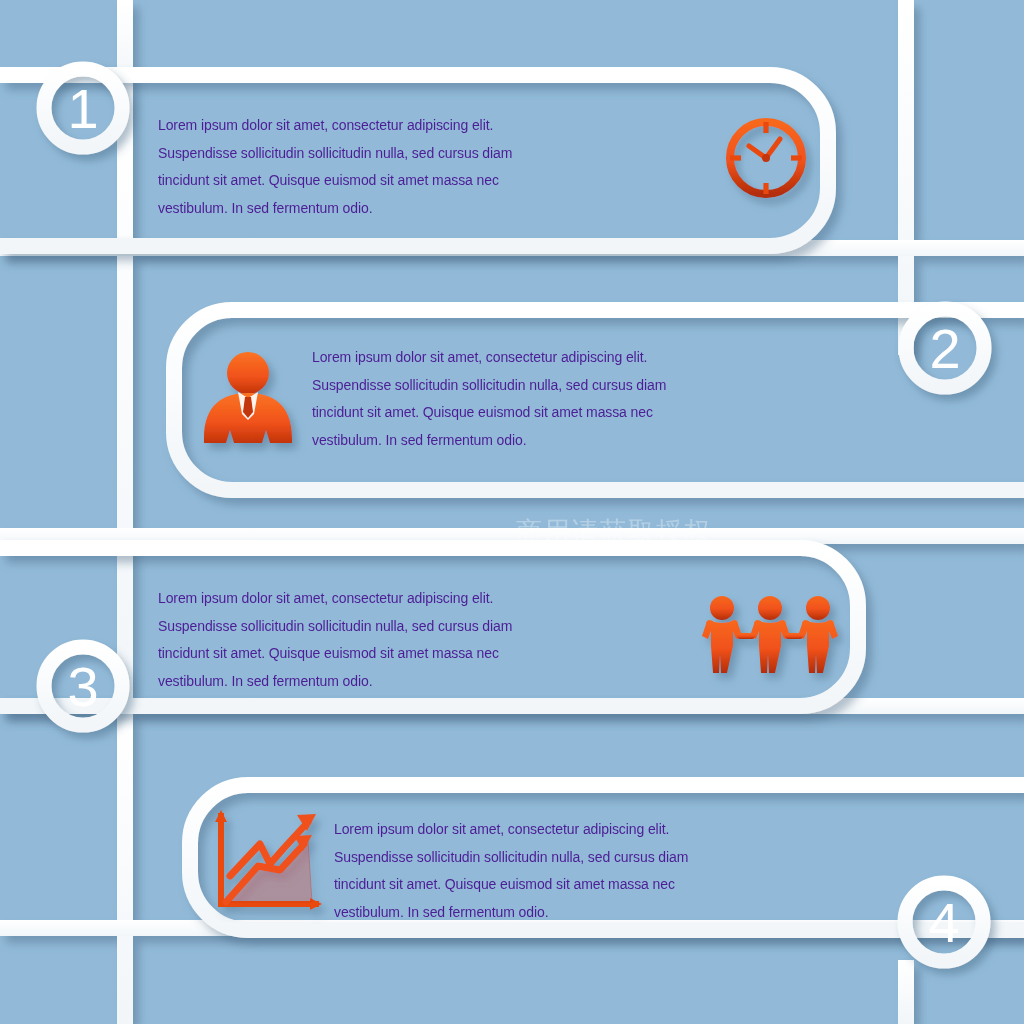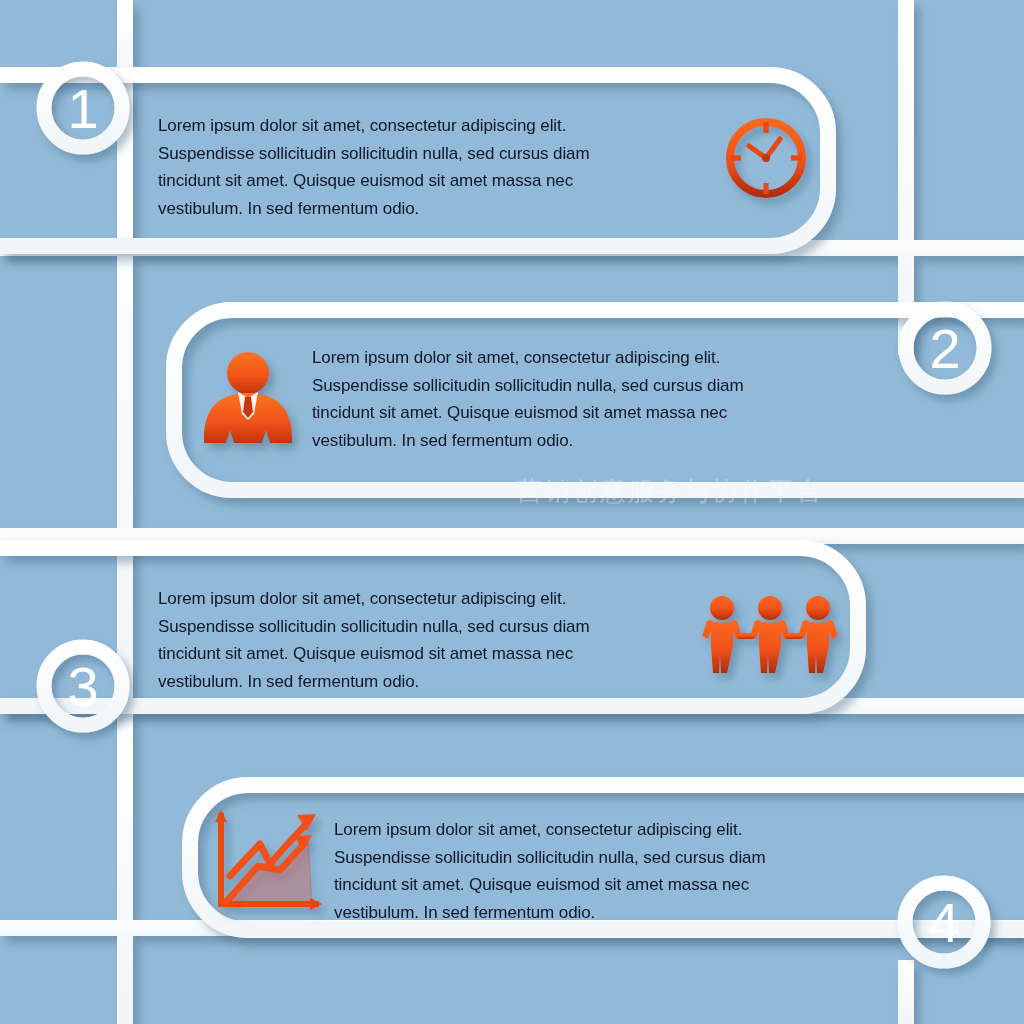--- a/index.html
+++ b/index.html
@@ -21,22 +21,22 @@
     position: absolute;
     left: 0; top: 0;
     width: 1024px;
     height: 1024px;
   }
   .vecs { pointer-events: none; }
 
   
   .para {
     position: absolute;
-    color: #0f172a;
-    font-size: 17px;
+    color: #4c1d95;
+    font-size: 14px;
     line-height: 27.5px;
     letter-spacing: -0.1px;
     white-space: pre-line;
   }
   .para.left  { text-align: left; }
 
   
   .wm {
     position: absolute;
     pointer-events: none;
@@ -217,21 +217,21 @@
 
         <path d="M -42,40 L -10,4 L 12,8 L 36,-18" fill="none" stroke="#f0511a" stroke-width="7" stroke-linejoin="round" stroke-linecap="round"></path>
         <path d="M 44,-27 l -18,1 l 9,15 Z" fill="#f0511a"></path>
 
         <path d="M -38,14 L -8,-18 L 2,2 L 16,-14 L 40,-40" fill="none" stroke="#f0511a" stroke-width="7" stroke-linejoin="round" stroke-linecap="round"></path>
         <path d="M 48,-48 l -19,1 l 10,16 Z" fill="#f0511a"></path>
       </g>
     </g>
   </svg>
 
-  <div class="wm" id="wm-line1">营销创意服务与协作平台</div>
+  <div class="wm" id="wm-line2">商用请获取授权</div>
 
   <div class="para left" style="left: 158px; top: 112px; width: 560px; white-space: pre-line;">Lorem ipsum dolor sit amet, consectetur adipiscing elit.
 Suspendisse sollicitudin sollicitudin nulla, sed cursus diam
 tincidunt sit amet. Quisque euismod sit amet massa nec
 vestibulum. In sed fermentum odio.</div>
 
   <div class="para left" style="left: 312px; top: 344px; width: 560px; white-space: pre-line;">Lorem ipsum dolor sit amet, consectetur adipiscing elit.
 Suspendisse sollicitudin sollicitudin nulla, sed cursus diam
 tincidunt sit amet. Quisque euismod sit amet massa nec
 vestibulum. In sed fermentum odio.</div>

